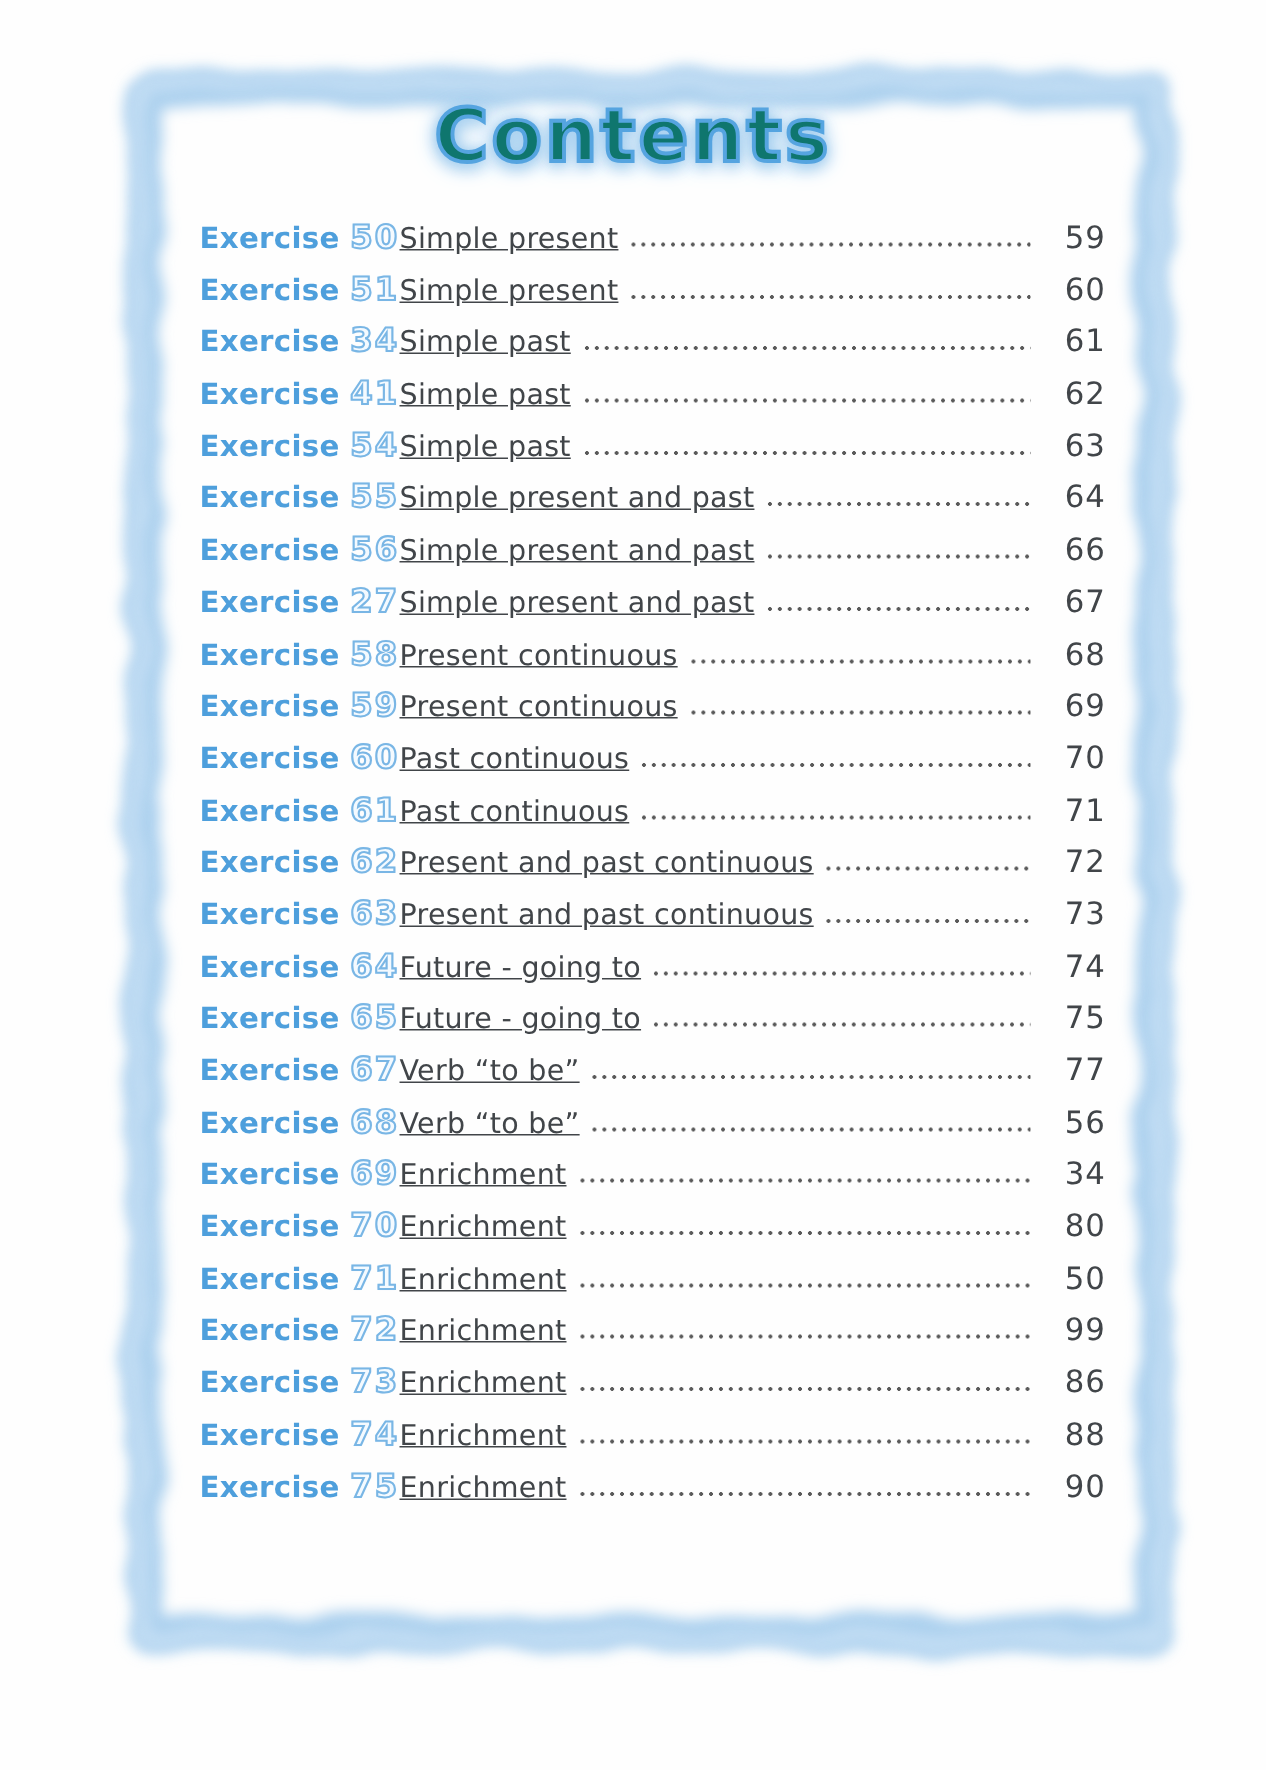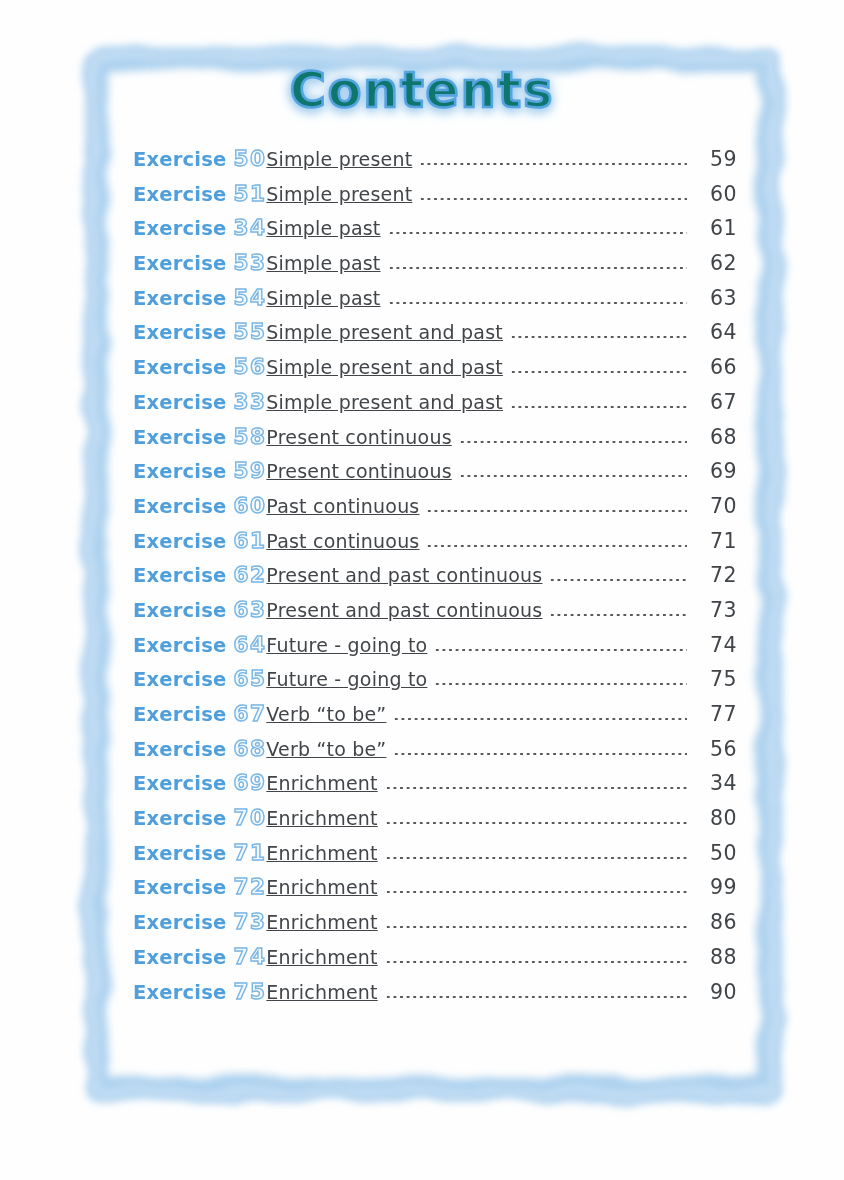--- a/index.html
+++ b/index.html
@@ -96,21 +96,21 @@
     <span class="dots"></span>
     <span class="pagenum">60</span>
   </div>
     <div class="row">
     <span class="ex"><span>Exercise</span>&nbsp;<span class="bubble">34</span></span>
     <span class="topic">Simple past</span>
     <span class="dots"></span>
     <span class="pagenum">61</span>
   </div>
     <div class="row">
-    <span class="ex"><span>Exercise</span>&nbsp;<span class="bubble">53</span></span>
+    <span class="ex"><span>Exercise</span>&nbsp;<span class="bubble">41</span></span>
     <span class="topic">Simple past</span>
     <span class="dots"></span>
     <span class="pagenum">62</span>
   </div>
     <div class="row">
     <span class="ex"><span>Exercise</span>&nbsp;<span class="bubble">54</span></span>
     <span class="topic">Simple past</span>
     <span class="dots"></span>
     <span class="pagenum">63</span>
   </div>
@@ -120,21 +120,21 @@
     <span class="dots"></span>
     <span class="pagenum">64</span>
   </div>
     <div class="row">
     <span class="ex"><span>Exercise</span>&nbsp;<span class="bubble">56</span></span>
     <span class="topic">Simple present and past</span>
     <span class="dots"></span>
     <span class="pagenum">66</span>
   </div>
     <div class="row">
-    <span class="ex"><span>Exercise</span>&nbsp;<span class="bubble">33</span></span>
+    <span class="ex"><span>Exercise</span>&nbsp;<span class="bubble">27</span></span>
     <span class="topic">Simple present and past</span>
     <span class="dots"></span>
     <span class="pagenum">67</span>
   </div>
     <div class="row">
     <span class="ex"><span>Exercise</span>&nbsp;<span class="bubble">58</span></span>
     <span class="topic">Present continuous</span>
     <span class="dots"></span>
     <span class="pagenum">68</span>
   </div>

